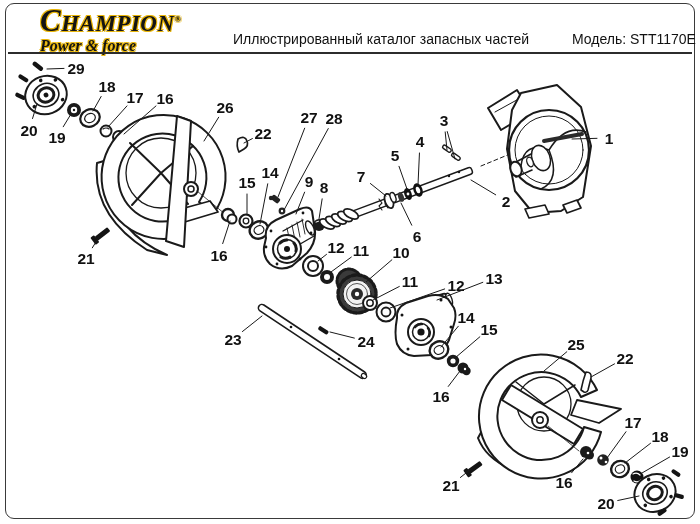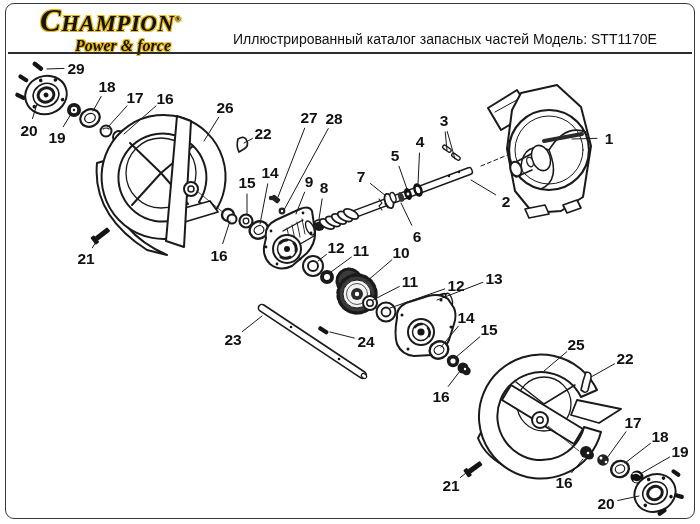--- a/index.html
+++ b/index.html
@@ -16,29 +16,29 @@
   .logo-main{
     font-family:"Liberation Serif",serif;font-style:italic;font-weight:bold;
     font-size:23px;line-height:26px;color:#141414;letter-spacing:.5px;
     text-shadow:-1px -1px 0 #e9b60a,1px -1px 0 #e9b60a,-1px 1px 0 #e9b60a,1px 1px 0 #e9b60a;
     white-space:nowrap;
   }
   .logo-main::first-letter{font-size:31px;}
   .logo-main .reg{font-size:9px;vertical-align:super;}
   .logo-tag{
     font-family:"Liberation Serif",serif;font-style:italic;font-weight:bold;
-    font-size:16px;line-height:17px;text-align:center;color:#141414;
+    font-size:16px;line-height:17px;text-align:left;color:#141414;
     text-shadow:-1px -1px 0 #e9b60a,1px -1px 0 #e9b60a,-1px 1px 0 #e9b60a,1px 1px 0 #e9b60a;
     margin-top:0px;padding-right:4px;white-space:nowrap;
   }
   .title{
     position:absolute;left:233px;top:31px;font-size:14px;color:#111;white-space:nowrap;text-align:right;
   }
   .model{
-    position:absolute;left:533px;top:31px;font-size:14px;color:#111;white-space:nowrap;
+    position:absolute;left:572px;top:31px;font-size:14px;color:#111;white-space:nowrap;
   }
   .rule{position:absolute;left:8px;top:52px;width:684px;height:2px;background:#2c2c2c;}
   svg.diagram{position:absolute;left:0;top:0;}
   text.callout{
     font-family:"Liberation Sans",sans-serif;font-weight:bold;font-size:15.5px;fill:#111;
   }
 </style>
 </head>
 <body>
 

